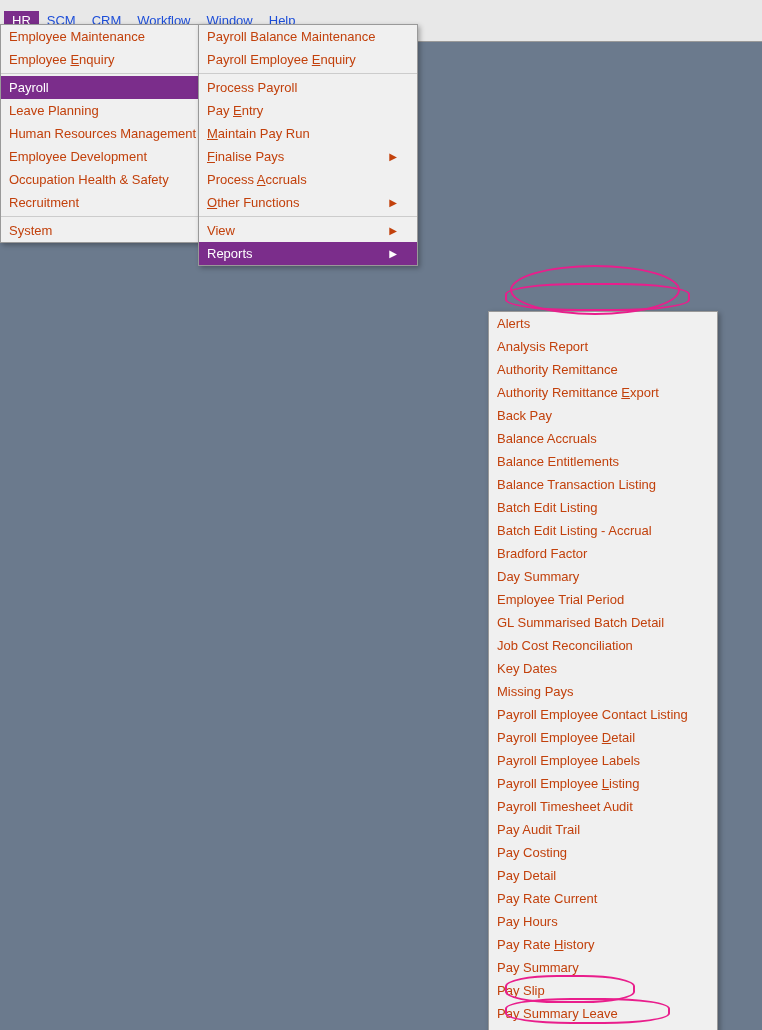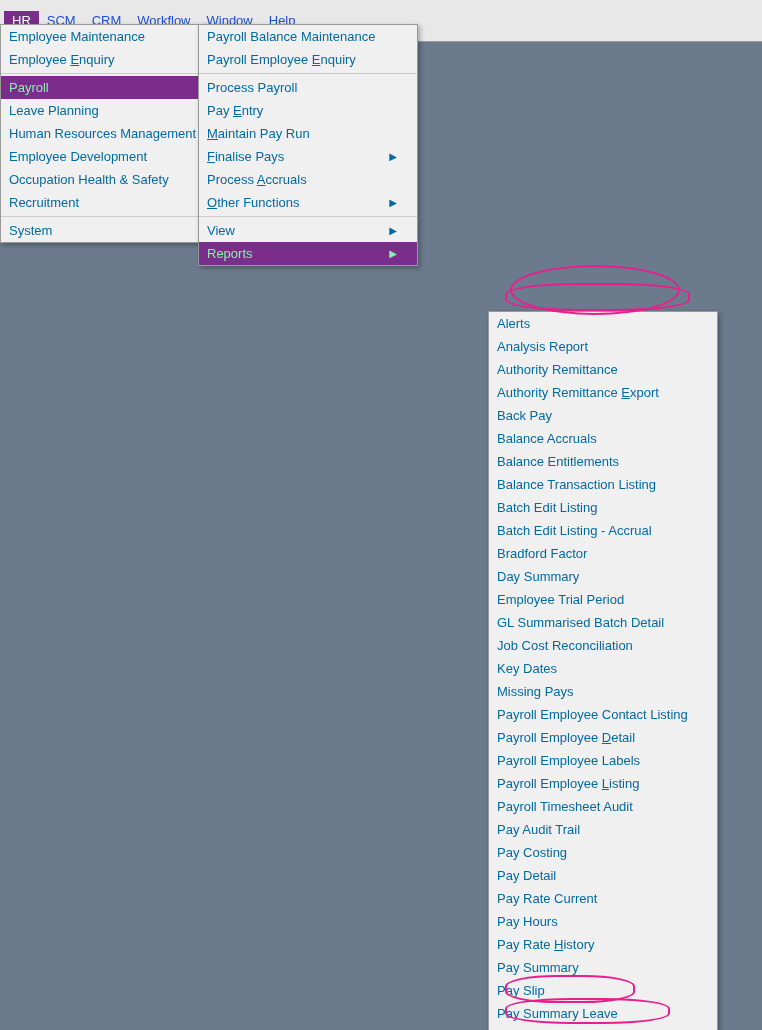--- a/index.html
+++ b/index.html
@@ -45,29 +45,29 @@
       left: 0px;
       background: #f0f0f0;
       border: 1px solid #999;
       min-width: 200px;
       box-shadow: 2px 2px 5px rgba(0,0,0,0.3);
       z-index: 100;
     }
     .dropdown-item {
       padding: 4px 20px 4px 8px;
       cursor: pointer;
-      color: #0369a1;
+      color: #c2410c;
       display: flex;
       align-items: center;
       justify-content: space-between;
       white-space: nowrap;
     }
     .dropdown-item.active {
       background: #7b2d8b;
-      color: #86efac;
+      color: #ffffff;
     }
     .dropdown-item .arrow {
       margin-left: 10px;
       font-size: 10px;
     }
     .dropdown-separator {
       height: 1px;
       background: #ccc;
       margin: 2px 0;
     }

